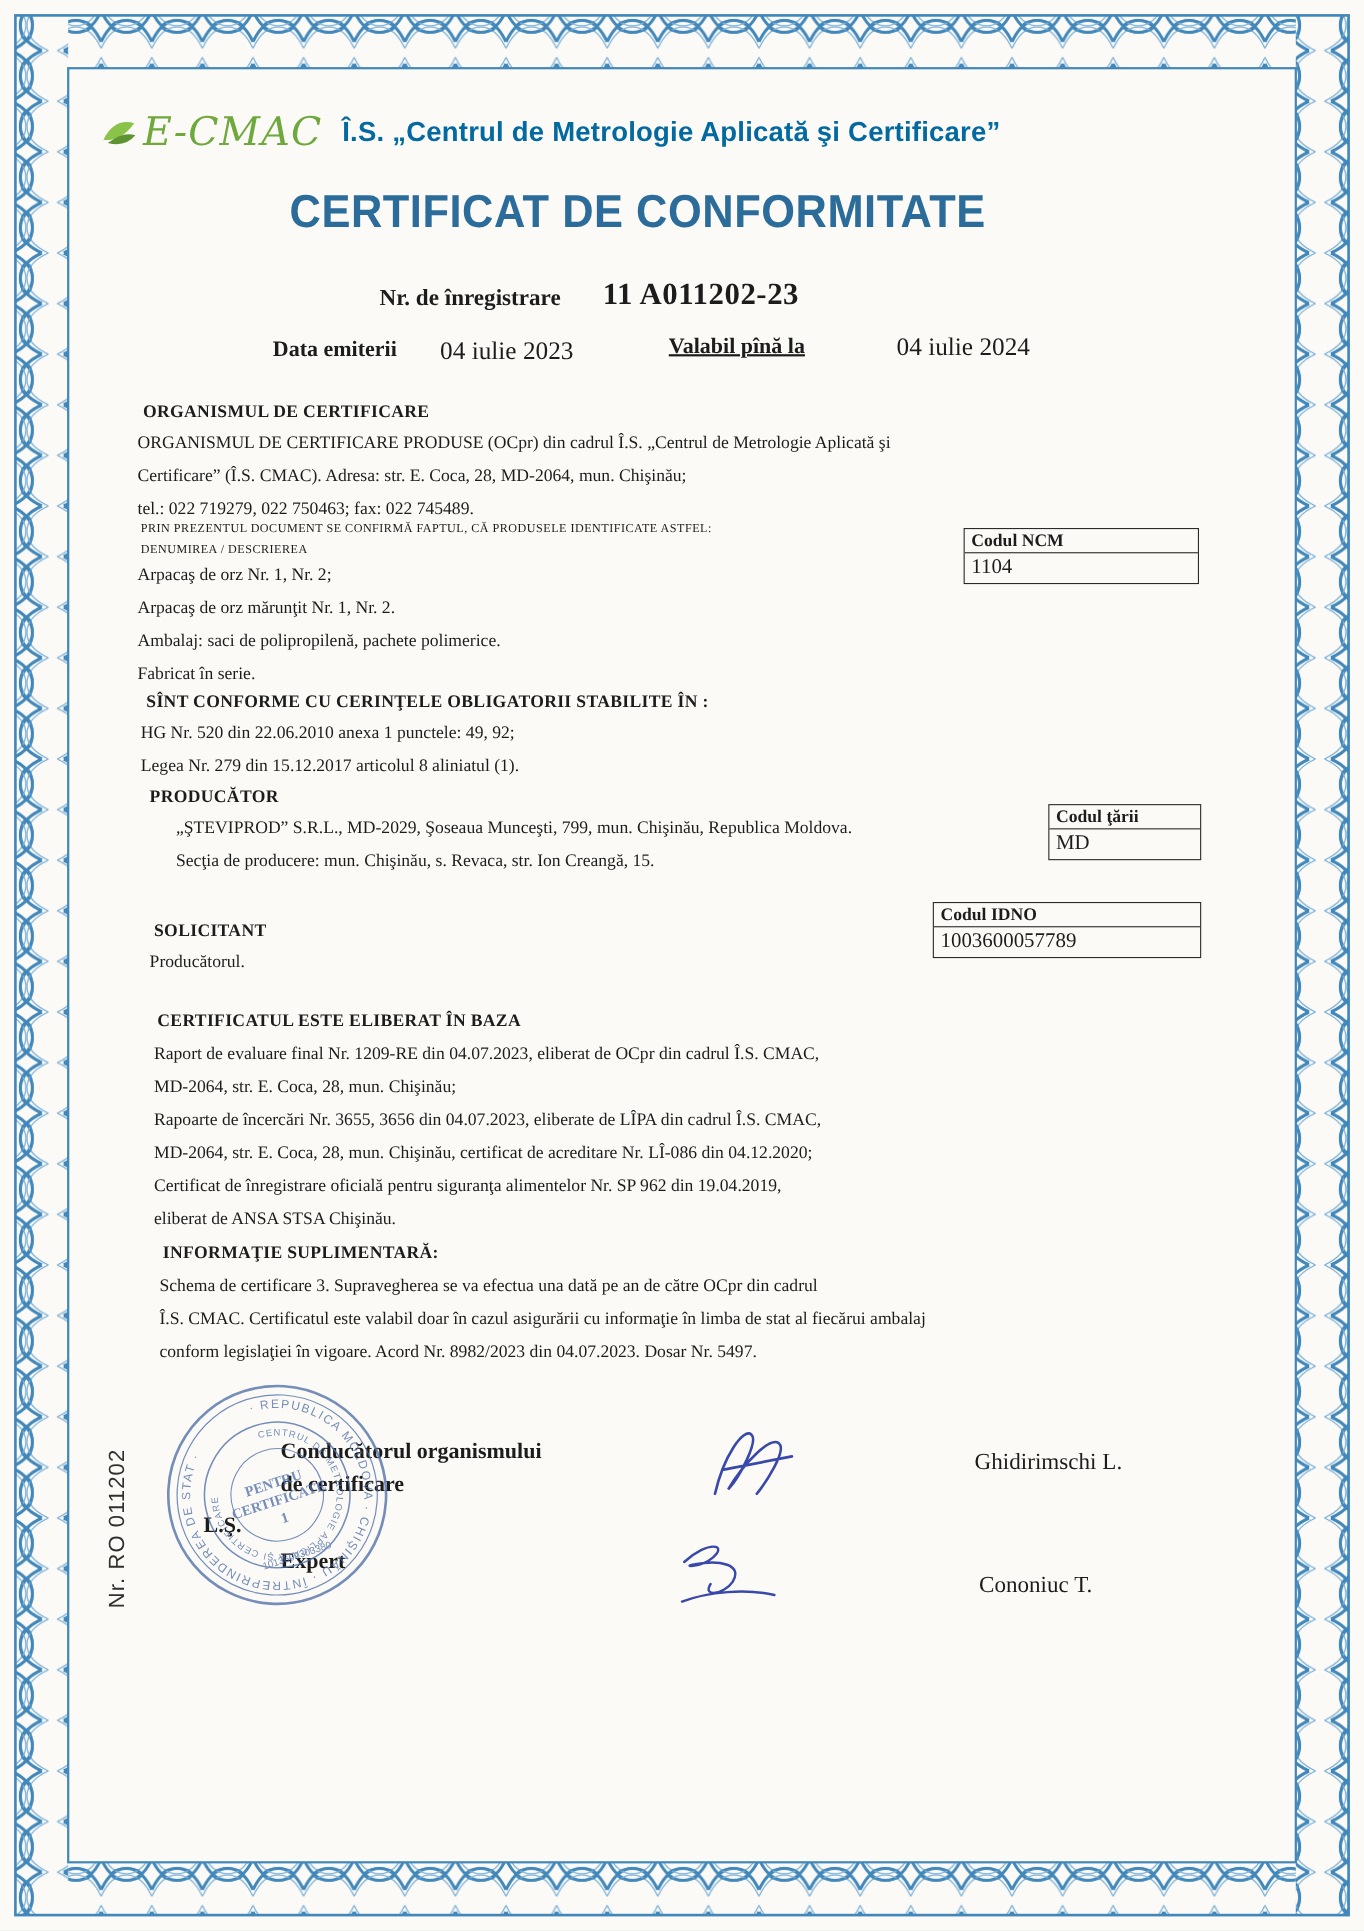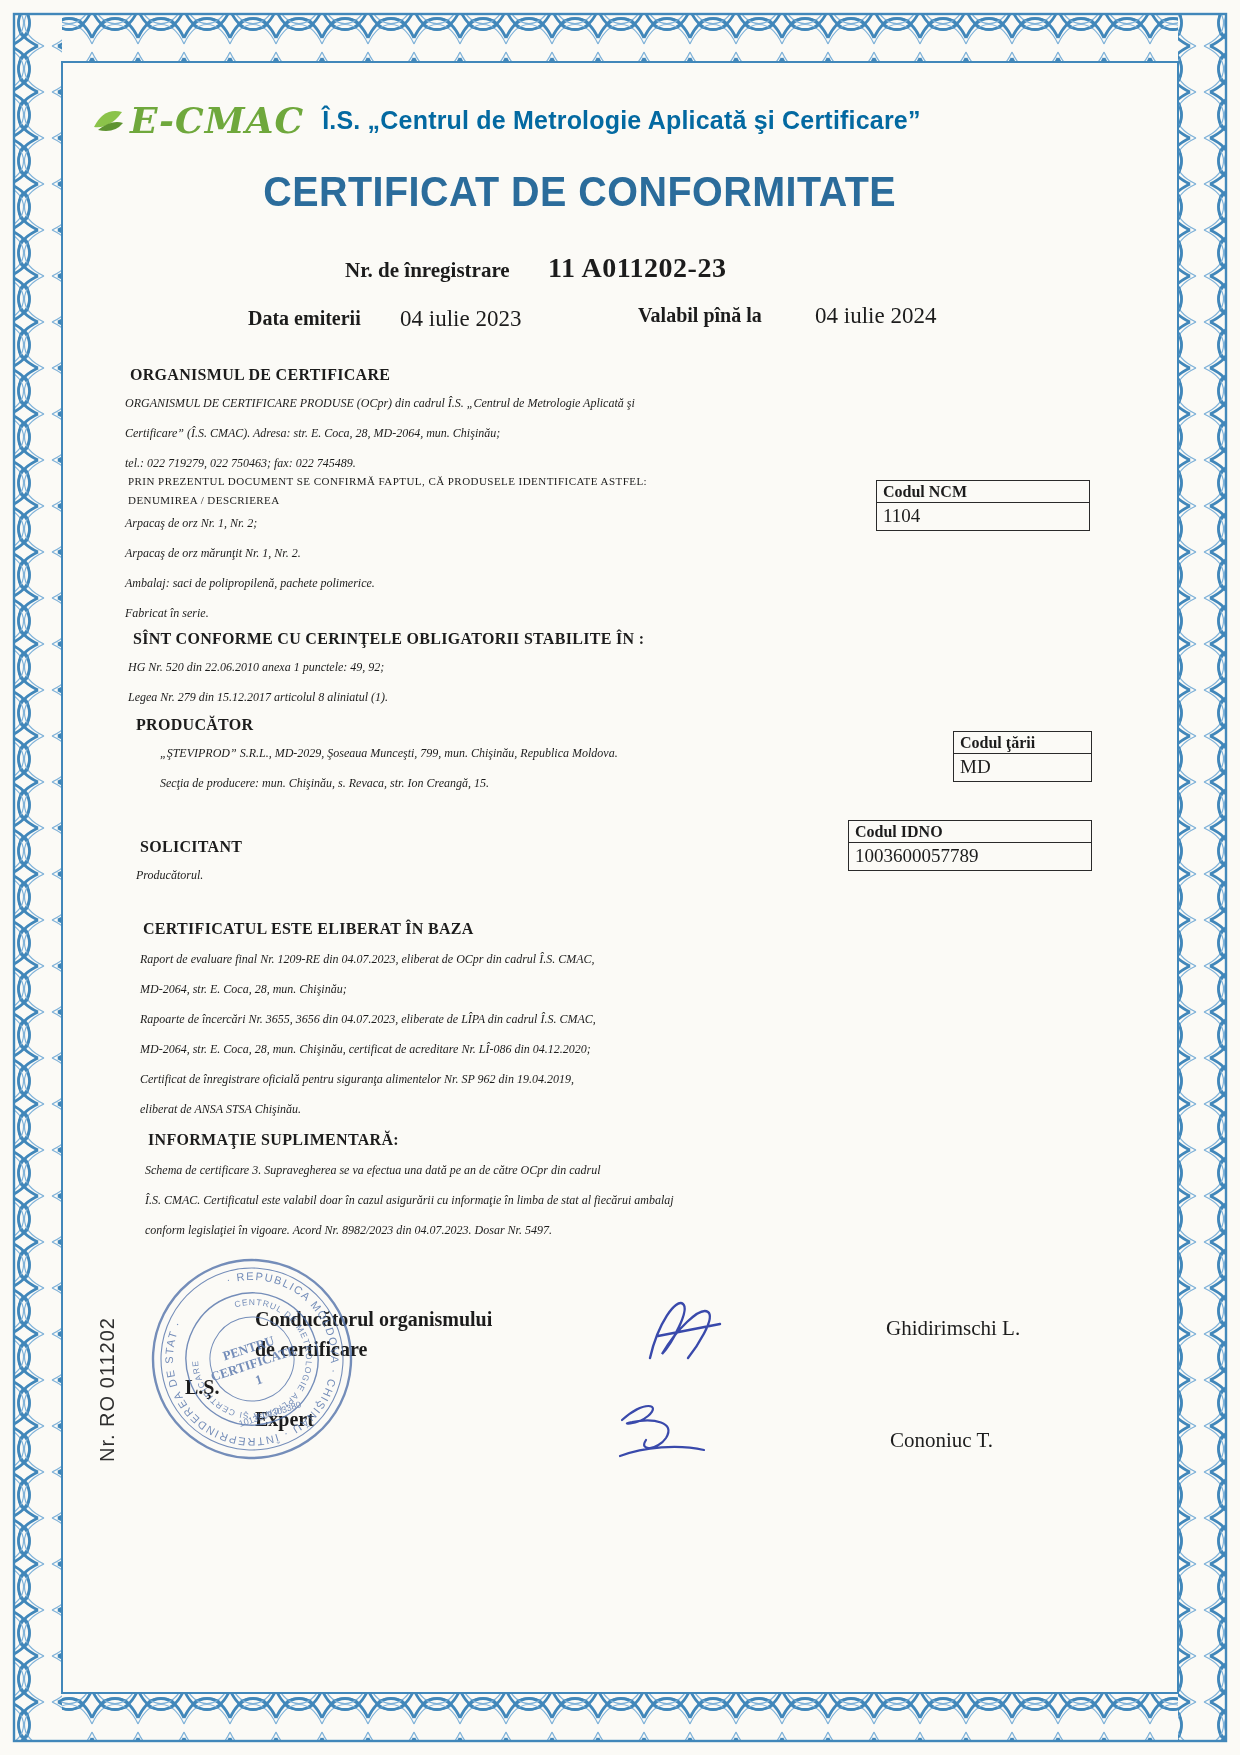--- a/index.html
+++ b/index.html
@@ -4,36 +4,36 @@
 <style>
   html,body{margin:0;padding:0;background:#e8e8e6;}
   .page{
     position:relative;width:1240px;height:1755px;margin:0 auto;
     background:#fbfaf6;overflow:hidden;
     font-family:"Liberation Serif", serif;color:#1c1c1c;
   }
   .abs{position:absolute;}
   
   .logo-row{left:92px;top:92px;width:1050px;height:56px;display:flex;align-items:center;}
-  .logo-text{font-family:"DejaVu Serif", serif;font-style:italic;font-weight:bold;
+  .logo-text{font-family:"DejaVu Serif", serif;font-style:italic;font-weight:normal;
     font-size:36px;color:#6fa83c;letter-spacing:1px;margin-left:4px;}
   .org-name{font-family:"Liberation Sans", sans-serif;font-weight:bold;font-size:25px;
     color:#0369a1;margin-left:18px;letter-spacing:0.2px;}
   .title{left:0;top:168px;width:1160px;text-align:center;
     font-family:"Liberation Sans", sans-serif;font-weight:bold;font-size:42px;
     color:#2b6c9b;letter-spacing:0.5px;}
   .title span{display:inline-block;transform:scaleX(0.94);}
   
   .reg-label{left:345px;top:258px;font-weight:bold;font-size:21px;}
   .reg-value{left:548px;top:252px;font-weight:bold;font-size:28px;letter-spacing:0.5px;}
   .date-label{font-weight:bold;font-size:20px;}
   .date-value{font-size:23px;}
   
   .sec-head{font-weight:bold;font-size:16px;letter-spacing:0.3px;}
-  .body-line{font-size:12px;line-height:30px;font-style:italic;}
+  .body-line{font-size:16px;line-height:30px;}
   .confirm-line{font-weight:normal;font-size:11px;letter-spacing:0.45px;line-height:19px;}
   
   .code-box{border:1.6px solid #2a2a2a;background:rgba(251,250,246,0.0);}
   .code-box .lbl{font-weight:bold;font-size:16px;padding:2px 6px 1px 6px;border-bottom:1.4px solid #2a2a2a;}
   .code-box .val{font-size:19px;padding:2px 6px 3px 6px;}
   
   .role-line{font-weight:bold;font-size:20px;}
   .name-line{font-size:21px;}
   .side-number{left:96px;top:1462px;width:180px;transform:rotate(-90deg);
     transform-origin:left top;font-family:"Liberation Sans", sans-serif;
@@ -86,21 +86,21 @@
 
     <div class="abs title">
       <span>CERTIFICAT DE CONFORMITATE</span>
     </div>
 
     <div class="abs reg-label">Nr. de înregistrare</div>
     <div class="abs reg-value">11 A011202-23</div>
 
     <div class="abs date-label" style="left:248px;top:307px;">Data emiterii</div>
     <div class="abs date-value" style="left:400px;top:306px;">04 iulie 2023</div>
-    <div class="abs date-label" style="left:638px;top:304px;">Valabil pînă la</div>
+    <div class="abs date-label" style="left:608px;top:304px;text-decoration:underline;">Valabil pînă la</div>
     <div class="abs date-value" style="left:815px;top:303px;">04 iulie 2024</div>
 
     <div class="abs sec-head" style="left:130px;top:366px;">ORGANISMUL DE CERTIFICARE</div>
     <div class="abs" style="left:125px;top:388px;width:960px;">
       <div class="body-line">ORGANISMUL DE CERTIFICARE PRODUSE (OCpr) din cadrul Î.S. „Centrul de Metrologie Aplicată şi</div>
       <div class="body-line">Certificare” (Î.S. CMAC). Adresa: str. E. Coca, 28, MD-2064, mun. Chişinău;</div>
       <div class="body-line">tel.: 022 719279, 022 750463; fax: 022 745489.</div>
     </div>
 
     <div class="abs" style="left:128px;top:472px;width:760px;">

